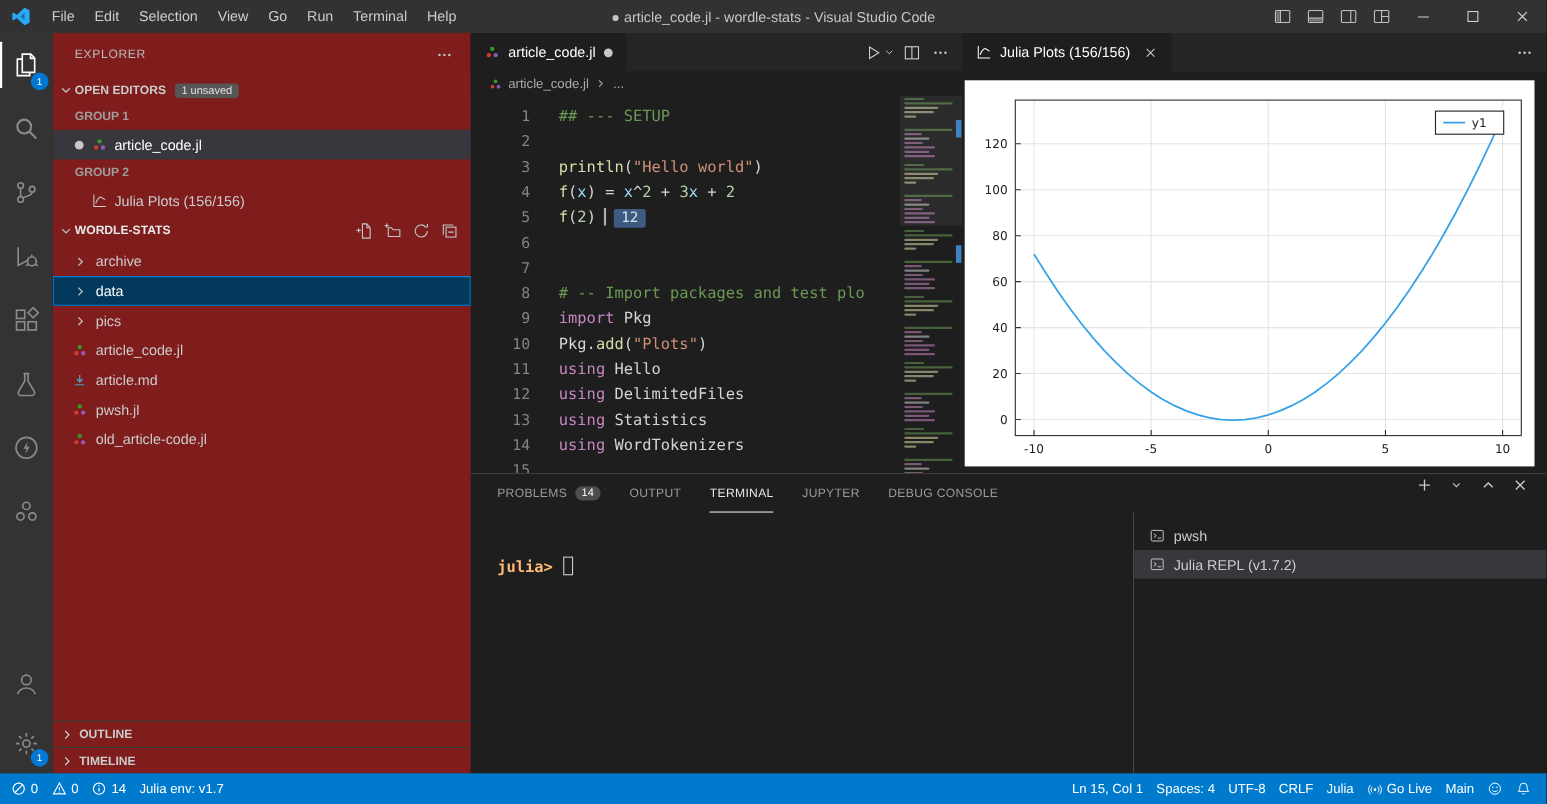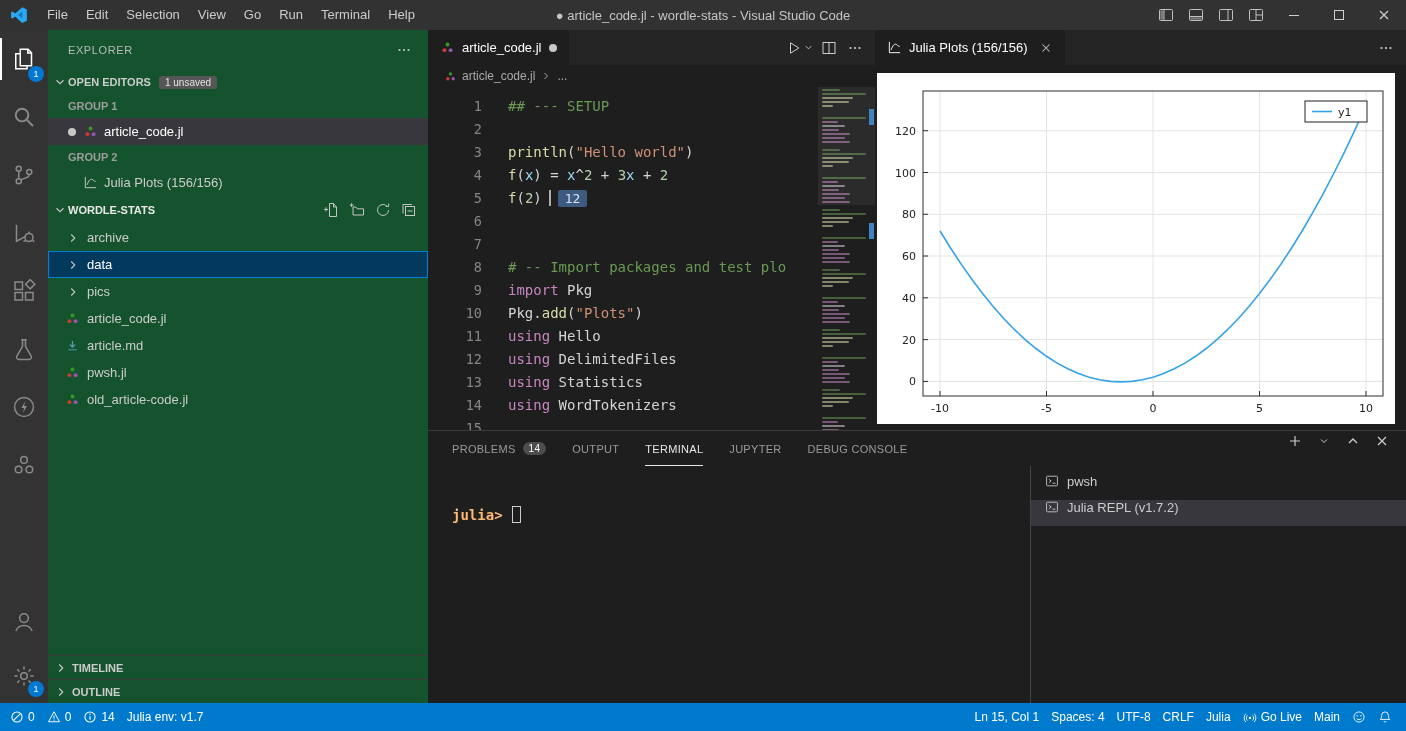--- a/index.html
+++ b/index.html
@@ -22,21 +22,21 @@
   
   #activitybar{position:absolute;top:30px;bottom:28px;left:0;width:48px;background:#333333}
   .ab-item{position:relative;height:58px;display:flex;align-items:center;justify-content:center;color:#8a8a8a;cursor:pointer}
   .ab-item.active{color:#ffffff}
   .ab-item.active::before{content:'';position:absolute;left:0;top:8px;bottom:8px;width:2px;background:#fff}
   .ab-badge{position:absolute;right:4px;bottom:6px;min-width:16px;height:16px;line-height:16px;border-radius:50%;background:#0078d4;color:#fff;font-size:9px;text-align:center}
   .ab-bottom{position:absolute;bottom:0;left:0;right:0}
   .ab-bottom .ab-item{height:54px}
 
   
-  #sidebar{position:absolute;top:30px;bottom:28px;left:48px;width:380px;background:#14532d;font-size:13px}
+  #sidebar{position:absolute;top:30px;bottom:28px;left:48px;width:380px;background:#7f1d1d;font-size:13px}
   .pane-title{height:40px;display:flex;align-items:center;padding:0 14px 0 20px;font-size:11px;letter-spacing:.6px;color:#bbbbbb}
   .pane-title .sp{flex:1}
   .pane-title .js-icon{color:#c5c5c5;width:20px;height:20px}
   .sec-head{display:flex;align-items:center;height:24px;padding:0 8px 0 4px;font-size:11px;font-weight:700;color:#cccccc;cursor:pointer}
   .sec-head .js-icon{width:16px;height:16px;color:#c5c5c5}
   .badge-pill{background:#565656;color:#e2e2e2;font-size:10px;font-weight:400;padding:1px 6px;border-radius:3px;margin-left:8px}
   .oe-group{height:24px;line-height:24px;padding-left:20px;font-size:11px;font-weight:700;color:#9d9d9d}
   .oe-row{display:flex;align-items:center;height:27px;padding-left:20px;cursor:pointer;color:#cccccc}
   .oe-row.active{background:#37373d;color:#ffffff}
   .dirty-dot{width:8px;height:8px;border-radius:50%;background:#c8c8c8;flex:none}
@@ -85,21 +85,21 @@
   #panel-tabs{display:flex;gap:26px;height:35px}
   .panel-tab{position:relative;height:35px;display:flex;align-items:center;font-size:11px;letter-spacing:.3px;color:#9a9a9a;cursor:pointer;gap:7px}
   .panel-tab.active{color:#e7e7e7;border-bottom:1px solid #e7e7e7;padding-top:1px}
   .panel-tab .cnt{background:#4d4d4d;color:#ffffff;font-size:10px;border-radius:10px;padding:1px 6px}
   .panel-actions{margin-left:auto;display:flex;gap:9px;padding-right:14px;color:#cccccc}
   .panel-actions .js-icon{width:20px;height:20px;cursor:pointer}
   .term-body{position:absolute;left:0;top:35px;bottom:0;width:602px;padding:40px 0 0 24px;font-family:"DejaVu Sans Mono","Liberation Mono",monospace;font-size:14px}
   .term-prompt{color:#fdba74;font-weight:700}
   .term-cursor{display:inline-block;width:9px;height:17px;border:1px solid #cccccc;margin-left:9px;vertical-align:-3px}
   .term-list{position:absolute;top:35px;right:0;bottom:0;width:376px;border-left:1px solid #454545;padding-top:8px}
-  .term-row{display:flex;align-items:flex-start;height:26px;padding-left:14px;gap:8px;color:#cccccc;font-size:13px;cursor:pointer}
+  .term-row{display:flex;align-items:center;height:26px;padding-left:14px;gap:8px;color:#cccccc;font-size:13px;cursor:pointer}
   .term-row.selected{background:#37373d}
 
   
   #statusbar{position:absolute;left:0;right:0;bottom:0;height:28px;background:#007acc;display:flex;align-items:center;color:#ffffff;font-size:12px;padding:0 8px 0 4px}
   .sb-group{display:flex;align-items:center;height:28px}
   .sb-right{margin-left:auto}
   .sb-item{display:flex;align-items:center;gap:4px;padding:0 6px;height:28px;cursor:pointer;white-space:nowrap}
 </style>
 </head>
 <body>
@@ -386,27 +386,27 @@
           </svg>
         </span>
         <span class="lbl">old_article-code.jl</span>
       </div>
     </div>
   <div class="sb-bottom" id="sidebar-bottom">
       <div class="bottom-sec">
         <svg width="14" height="14" viewBox="0 0 16 16">
           <path d="M6 4l4 4-4 4" fill="none" stroke="currentColor" stroke-width="1.3"></path>
         </svg>
+        <span>OUTLINE</span>
+      </div>
+      <div class="bottom-sec">
+        <svg width="14" height="14" viewBox="0 0 16 16">
+          <path d="M6 4l4 4-4 4" fill="none" stroke="currentColor" stroke-width="1.3"></path>
+        </svg>
         <span>TIMELINE</span>
-      </div>
-      <div class="bottom-sec">
-        <svg width="14" height="14" viewBox="0 0 16 16">
-          <path d="M6 4l4 4-4 4" fill="none" stroke="currentColor" stroke-width="1.3"></path>
-        </svg>
-        <span>OUTLINE</span>
       </div>
     </div>
 </aside>
 
 <div id="group1">
   <div class="tabbar">
     <div class="tab active">
       <span class="js-icon">
           <svg width="15" height="15" viewBox="0 0 16 16">
             <circle cx="8" cy="4.8" r="2.1" fill="#389826"></circle>

